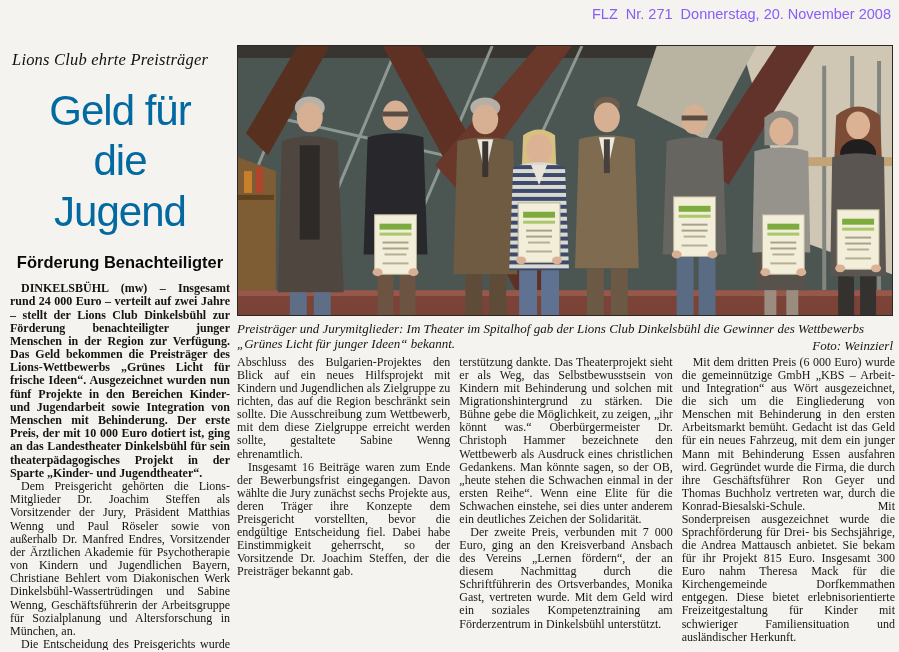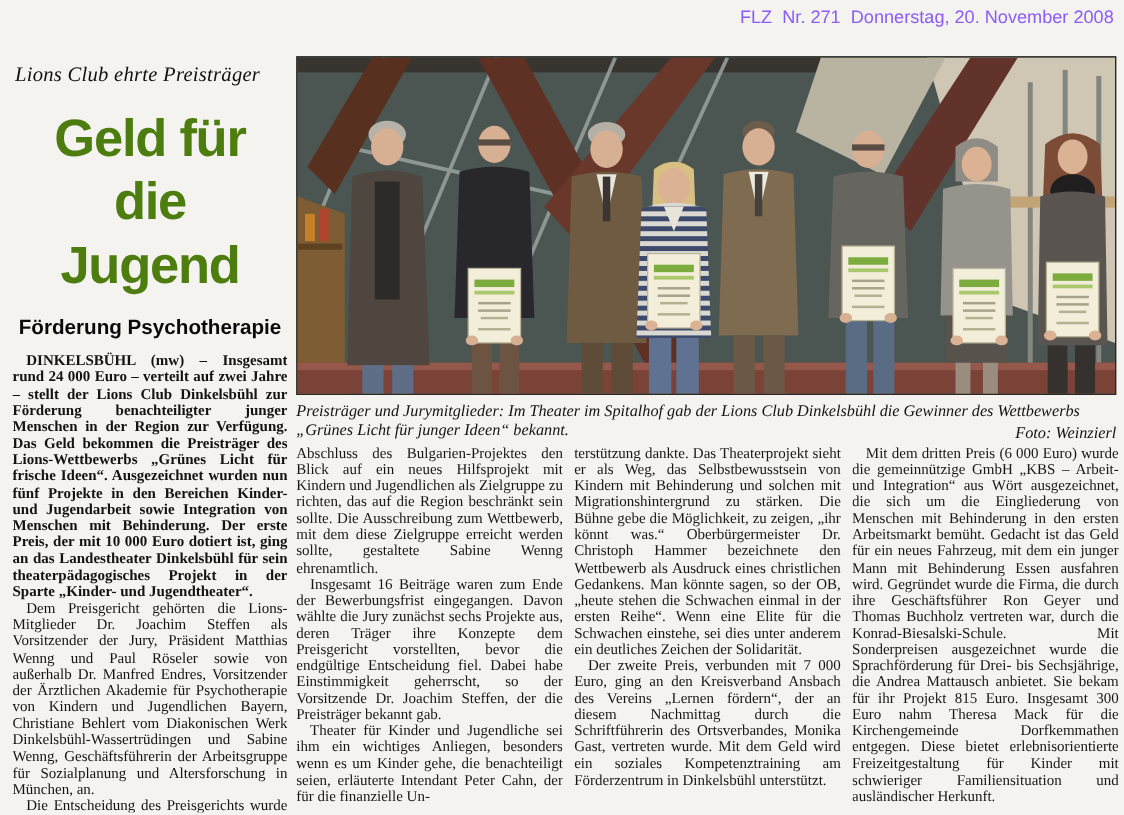--- a/index.html
+++ b/index.html
@@ -20,22 +20,22 @@
     position:absolute;left:10px;top:50px;width:220px;height:600px;
     overflow:hidden;
   }
   .kicker{
     font-family:Liberation Serif, serif;
     font-style:italic;font-size:16.5px;color:#111;
     margin:0 0 6px 2px;letter-spacing:.2px;
   }
   .headline{
     font-family:"Liberation Sans", sans-serif;
-    font-weight:700;font-size:42px;line-height:1.2;
-    letter-spacing:-1px;text-align:center;margin:16px;color:#4d7c0f;
+    font-weight:400;font-size:42px;line-height:1.2;
+    letter-spacing:-1px;text-align:center;margin:16px;color:#0369a1;
   }
   .subhead{
     font-family:"Liberation Sans", sans-serif;
     font-weight:700;font-size:16.5px;text-align:center;
     margin:6px 0 10px 0;color:#0a0a0a;
   }
   .bodytext{font-size:12px;line-height:1.1;text-align:justify;}
   .bodytext p{margin:0;text-indent:11px;}
   .bodytext p.lead{font-weight:700;}
   
@@ -63,21 +63,21 @@
   .col p.noindent{text-indent:0;}
 </style>
 </head>
 <body>
 
 <div class="masthead">FLZ  Nr. 271  Donnerstag, 20. November 2008</div>
 
 <div class="left-col">
   <p class="kicker">Lions Club ehrte Preisträger</p>
   <h1 class="headline"><span>Geld für</span><br><span>die Jugend</span></h1>
-  <p class="subhead">Förderung Psychotherapie</p>
+  <p class="subhead">Förderung Benachteiligter</p>
   <div class="bodytext">
     <p class="lead">DINKELSBÜHL (mw) – Insgesamt rund 24&nbsp;000 Euro – verteilt auf zwei Jahre – stellt der Lions Club Dinkelsbühl zur Förderung benachteiligter junger Menschen in der Region zur Verfügung. Das Geld bekommen die Preisträger des Lions-Wettbewerbs „Grünes Licht für frische Ideen“. Ausgezeichnet wurden nun fünf Projekte in den Bereichen Kinder- und Jugendarbeit sowie Integration von Menschen mit Behinderung. Der erste Preis, der mit 10&nbsp;000 Euro dotiert ist, ging an das Landestheater Dinkelsbühl für sein theaterpädagogisches Projekt in der Sparte „Kinder- und Jugendtheater“.</p>
     <p>Dem Preisgericht gehörten die Lions-Mitglieder Dr. Joachim Steffen als Vorsitzender der Jury, Präsident Matthias Wenng und Paul Röseler sowie von außerhalb Dr. Manfred Endres, Vorsitzender der Ärztlichen Akademie für Psychotherapie von Kindern und Jugendlichen Bayern, Christiane Behlert vom Diakonischen Werk Dinkelsbühl-Wassertrüdingen und Sabine Wenng, Geschäftsführerin der Arbeitsgruppe für Sozialplanung und Altersforschung in München, an.</p>
     <p>Die Entscheidung des Preisgerichts wurde im Rahmen eines Empfangs im Spitalhoftheater bekannt gegeben. Präsident Matthias Wenng erinnerte in diesem Zusammenhang an die damalige Entscheidung des Clubs, nach dem</p>
   </div>
 </div>
 
 <figure class="photo" style="margin:0">
   <svg viewBox="0 0 656 271" preserveAspectRatio="none">
     <defs>
@@ -222,21 +222,20 @@
 
 <div class="caption">
   <span>Preisträger und Jurymitglieder: Im Theater im Spitalhof gab der Lions Club Dinkelsbühl die Gewinner des Wettbewerbs „Grünes Licht für junger Ideen“ bekannt.</span>
   <span class="credit">Foto: Weinzierl</span>
 </div>
 
 <div class="columns">
   <div class="col">
     <p class="noindent">Abschluss des Bulgarien-Projektes den Blick auf ein neues Hilfsprojekt mit Kindern und Jugendlichen als Zielgruppe zu richten, das auf die Region beschränkt sein sollte. Die Ausschreibung zum Wettbewerb, mit dem diese Zielgruppe erreicht werden sollte, gestaltete Sabine Wenng ehrenamtlich.</p>
     <p>Insgesamt 16 Beiträge waren zum Ende der Bewerbungsfrist eingegangen. Davon wählte die Jury zunächst sechs Projekte aus, deren Träger ihre Konzepte dem Preisgericht vorstellten, bevor die endgültige Entscheidung fiel. Dabei habe Einstimmigkeit geherrscht, so der Vorsitzende Dr. Joachim Steffen, der die Preisträger bekannt gab.</p>
-    <p>Theater für Kinder und Jugendliche sei ihm ein wichtiges Anliegen, besonders wenn es um Kinder gehe, die benachteiligt seien, erläuterte Intendant Peter Cahn, der für die finanzielle Un-</p>
   </div>
   <div class="col">
     <p class="noindent">terstützung dankte. Das Theaterprojekt sieht er als Weg, das Selbstbewusstsein von Kindern mit Behinderung und solchen mit Migrationshintergrund zu stärken. Die Bühne gebe die Möglichkeit, zu zeigen, „ihr könnt was.“ Oberbürgermeister Dr. Christoph Hammer bezeichnete den Wettbewerb als Ausdruck eines christlichen Gedankens. Man könnte sagen, so der OB, „heute stehen die Schwachen einmal in der ersten Reihe“. Wenn eine Elite für die Schwachen einstehe, sei dies unter anderem ein deutliches Zeichen der Solidarität.</p>
     <p>Der zweite Preis, verbunden mit 7&nbsp;000 Euro, ging an den Kreisverband Ansbach des Vereins „Lernen fördern“, der an diesem Nachmittag durch die Schriftführerin des Ortsverbandes, Monika Gast, vertreten wurde. Mit dem Geld wird ein soziales Kompetenztraining am Förderzentrum in Dinkelsbühl unterstützt.</p>
   </div>
   <div class="col">
     <p>Mit dem dritten Preis (6&nbsp;000 Euro) wurde die gemeinnützige GmbH „KBS – Arbeit- und Integration“ aus Wört ausgezeichnet, die sich um die Eingliederung von Menschen mit Behinderung in den ersten Arbeitsmarkt bemüht. Gedacht ist das Geld für ein neues Fahrzeug, mit dem ein junger Mann mit Behinderung Essen ausfahren wird. Gegründet wurde die Firma, die durch ihre Geschäftsführer Ron Geyer und Thomas Buchholz vertreten war, durch die Konrad-Biesalski-Schule. Mit Sonderpreisen ausgezeichnet wurde die Sprachförderung für Drei- bis Sechsjährige, die Andrea Mattausch anbietet. Sie bekam für ihr Projekt 815 Euro. Insgesamt 300 Euro nahm Theresa Mack für die Kirchengemeinde Dorfkemmathen entgegen. Diese bietet erlebnisorientierte Freizeitgestaltung für Kinder mit schwieriger Familiensituation und ausländischer Herkunft.</p>
   </div>
 </div>
 

